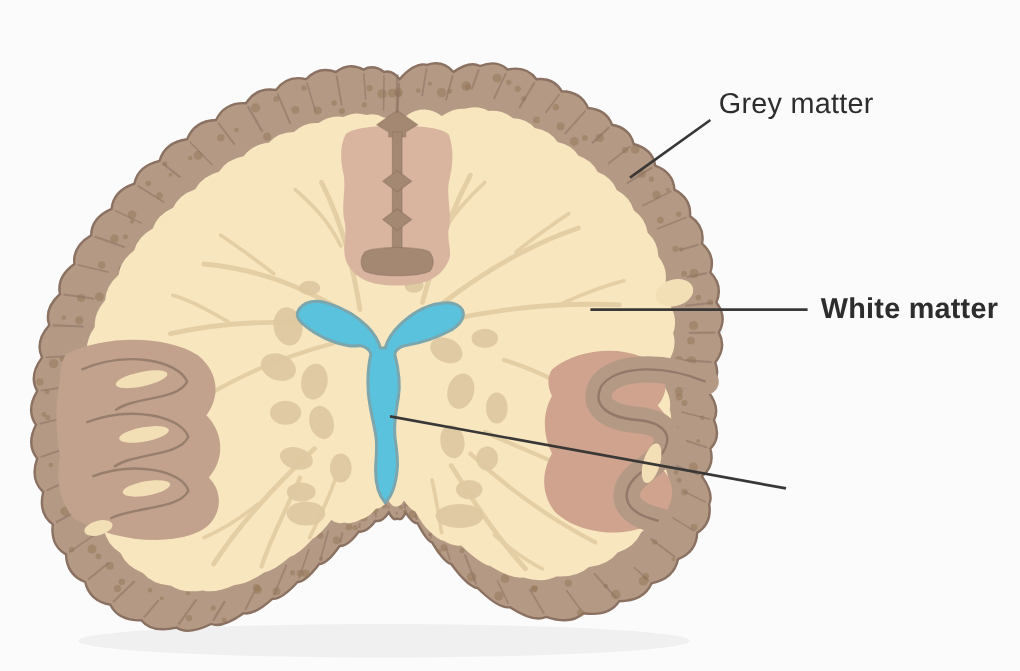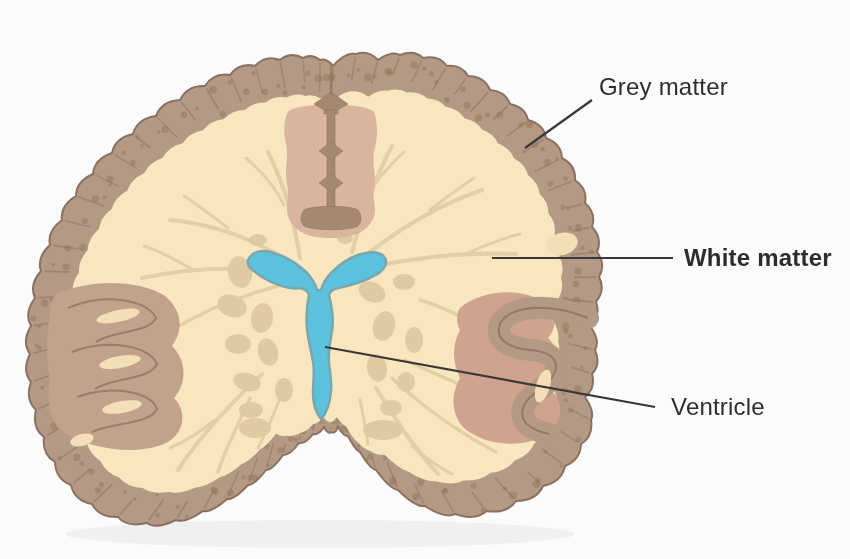--- a/index.html
+++ b/index.html
@@ -336,14 +336,13 @@
         <path class="ventricle" d="M248,260 C252,251 263,249 274,253 C287,257 298,264 306,272 C311,277 315,283 317,290 L321,290 C323,283 327,277 332,272 C341,263 353,255 366,253 C377,251 384,254 386,260 C387,266 382,272 374,276 C363,282 349,286 338,288 C333,289 330,291 329,295 C332,307 334,319 332,331 C330,343 328,353 329,363 C330,373 332,381 331,391 C330,403 327,413 321,419 C315,412 313,402 313,392 C313,382 315,372 313,362 C311,350 308,340 307,328 C306,316 307,304 309,295 C308,291 305,289 300,288 C289,290 273,284 262,277 C253,271 246,266 248,260 Z"></path>
       </g>
     <g>
       <line class="leader" x1="525" y1="148" x2="592" y2="100"></line>
       <line class="leader" x1="492" y1="258" x2="673" y2="258"></line>
       <line class="leader" x1="325" y1="347" x2="655" y2="407"></line>
     </g>
   </svg>
   <div class="label" id="lbl-grey">Grey matter</div>
   <div class="label" id="lbl-white">White matter</div>
-  <div class="label" id="lbl-vent">Ventricle</div>
 </div>
 
 </body></html>

